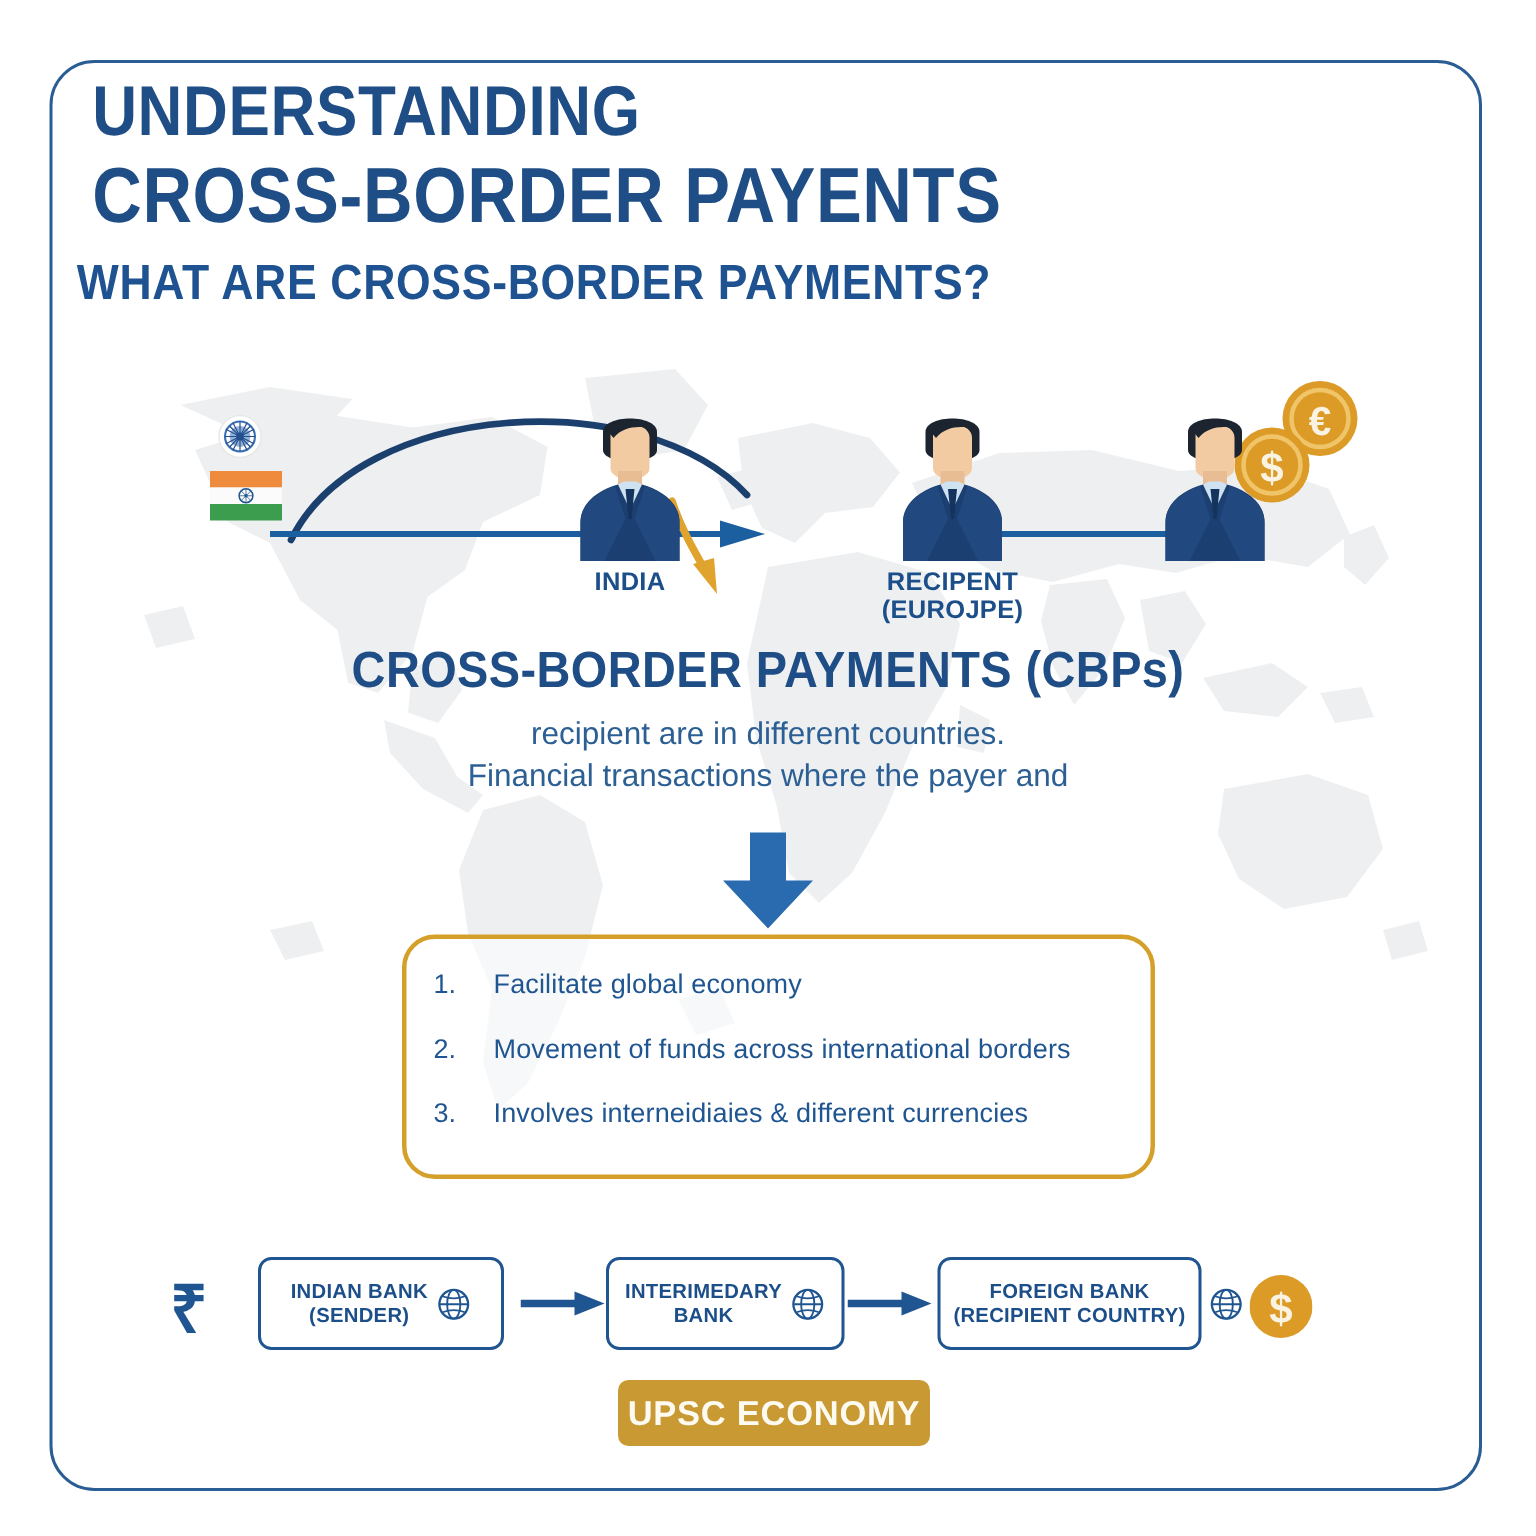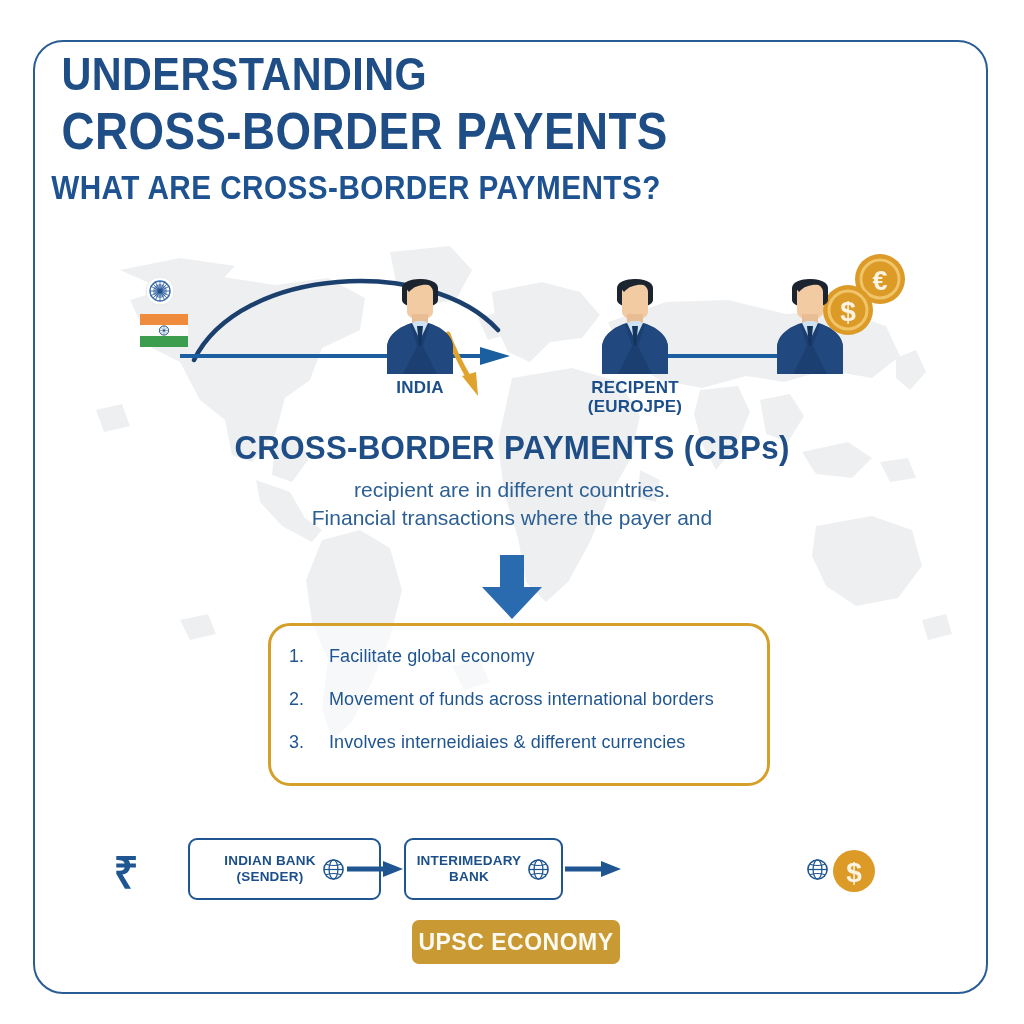--- a/index.html
+++ b/index.html
@@ -214,21 +214,21 @@
   }
   .bank-text {
     text-align: center;
     font-weight: bold;
     font-size: 13.5px;
     color: #1c4f8a;
     line-height: 1.18;
     letter-spacing: 0.2px;
   }
   .bank-text .ln { display: block; white-space: nowrap; }
-  #bank-indian  { left: 188px; width: 193px; }
+  #bank-indian  { left: 172px; width: 164px; }
   #bank-inter   { left: 404px; width: 159px; }
   #bank-foreign { left: 625px; width: 176px; }
 
   .globe-ico { flex: none; width: 23px; height: 23px; }
   .globe-outside {
     position: absolute;
     top: 20px;
     width: 23px; height: 23px;
   }
   #globe-foreign-out { left: 806px; }
@@ -496,20 +496,26 @@
         <path d="M4.2 6.4 Q12 9.4 19.8 6.4" fill="none" stroke="#1f5590" stroke-width="1.1"></path>
         <path d="M4.2 17.6 Q12 14.6 19.8 17.6" fill="none" stroke="#1f5590" stroke-width="1.1"></path>
       </svg>
     </div>
 
     <svg class="flow-arrow" id="flow-arrow-2" viewBox="0 0 56 20" xmlns="http://www.w3.org/2000/svg">
       <line x1="0" y1="10" x2="38" y2="10" stroke="#1f5590" stroke-width="5"></line>
       <polygon points="36,2 56,10 36,18" fill="#1f5590"></polygon>
     </svg>
 
+    <div class="bank-box" id="bank-foreign">
+      <div class="bank-text">
+        <span class="ln">FOREIGN BANK</span>
+        <span class="ln">(RECIPIENT COUNTRY)</span>
+      </div>
+    </div>
 
     <svg class="globe-outside" id="globe-foreign-out" viewBox="0 0 24 24" xmlns="http://www.w3.org/2000/svg">
       <circle cx="12" cy="12" r="10" fill="none" stroke="#1f5590" stroke-width="1.6"></circle>
       <ellipse cx="12" cy="12" rx="4.6" ry="10" fill="none" stroke="#1f5590" stroke-width="1.3"></ellipse>
       <line x1="2" y1="12" x2="22" y2="12" stroke="#1f5590" stroke-width="1.3"></line>
       <path d="M4.2 6.4 Q12 9.4 19.8 6.4" fill="none" stroke="#1f5590" stroke-width="1.1"></path>
       <path d="M4.2 17.6 Q12 14.6 19.8 17.6" fill="none" stroke="#1f5590" stroke-width="1.1"></path>
     </svg>
 
     <svg class="dollar-coin-big" viewBox="0 0 42 42" xmlns="http://www.w3.org/2000/svg">

